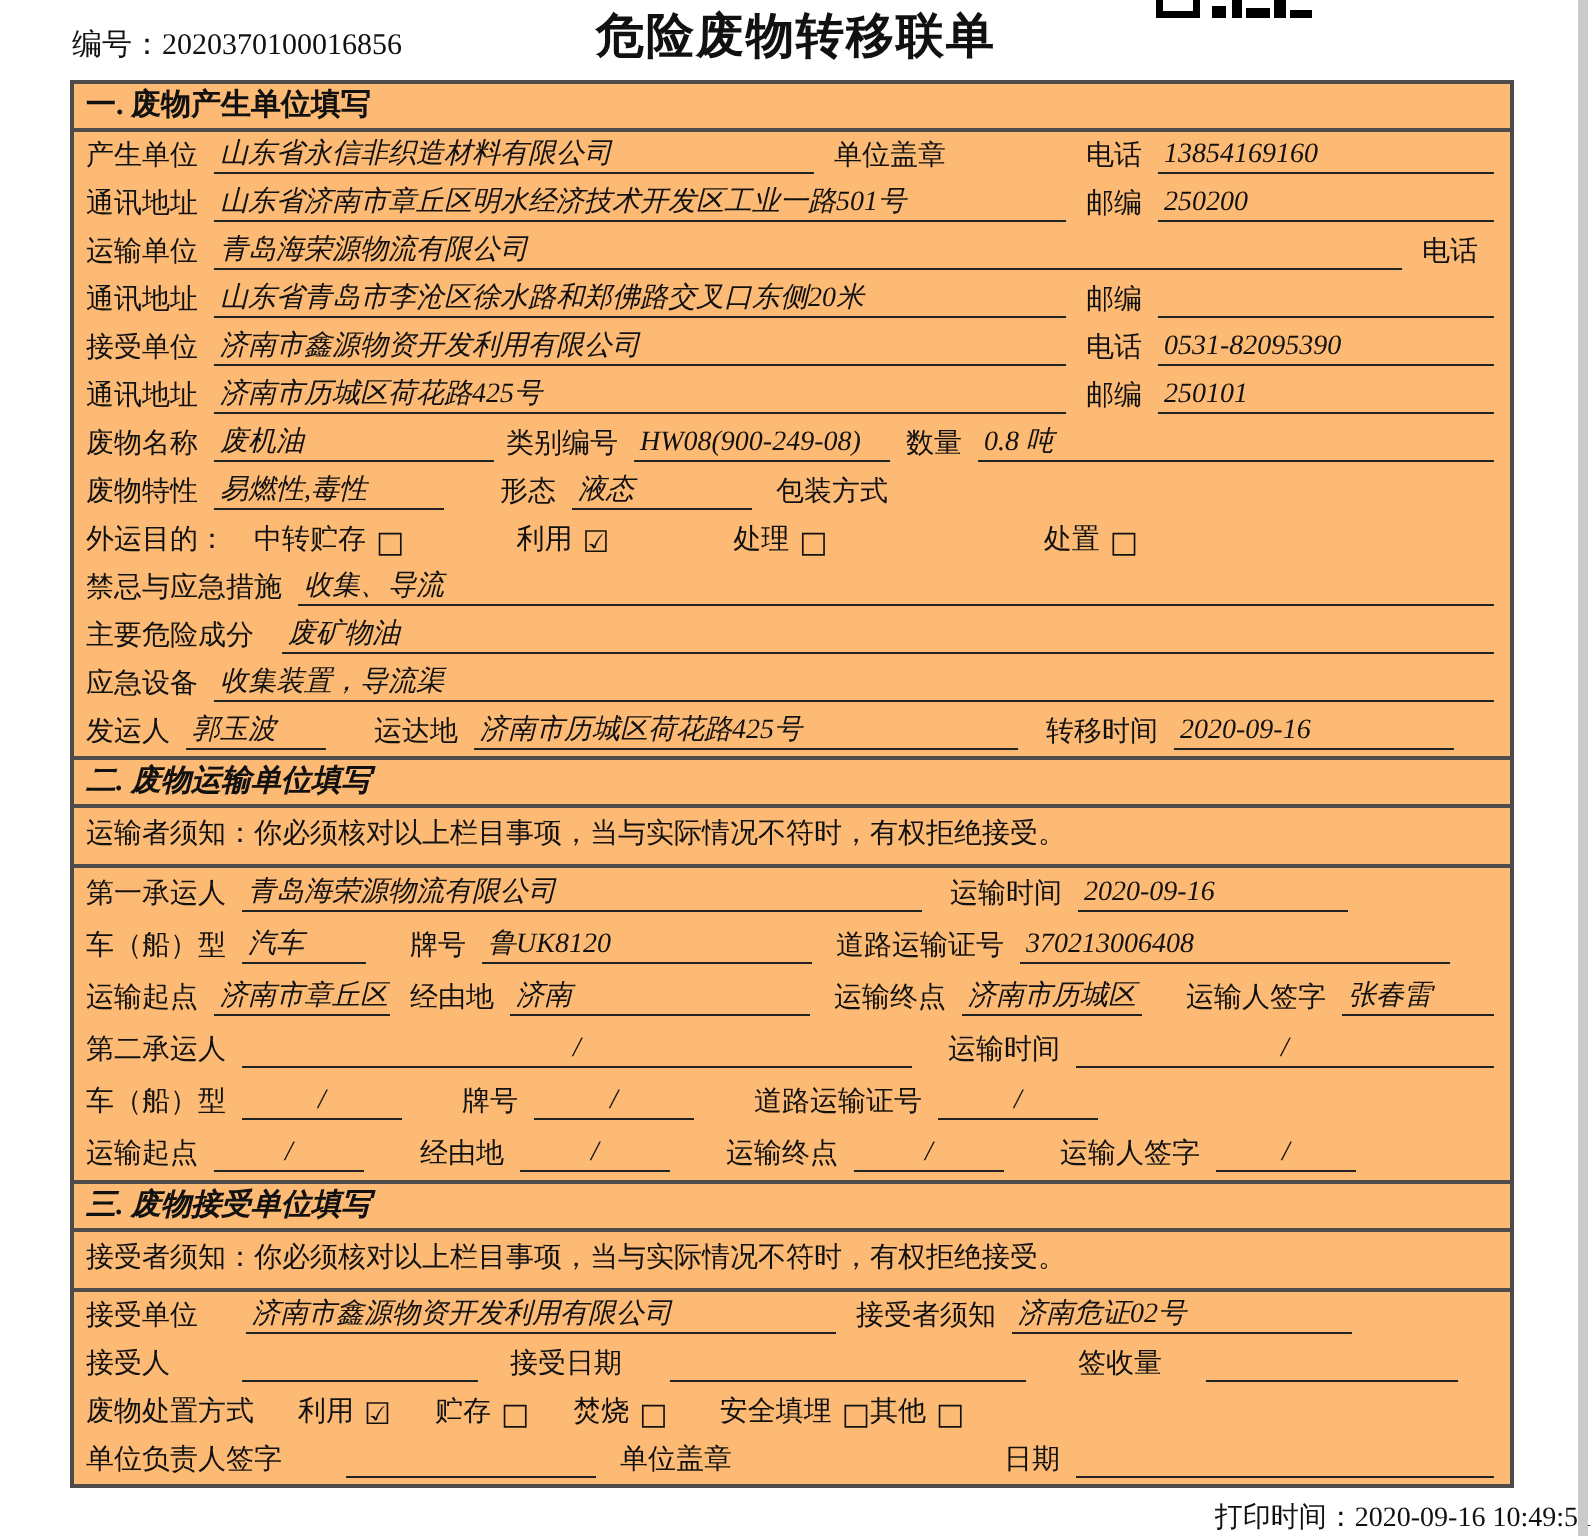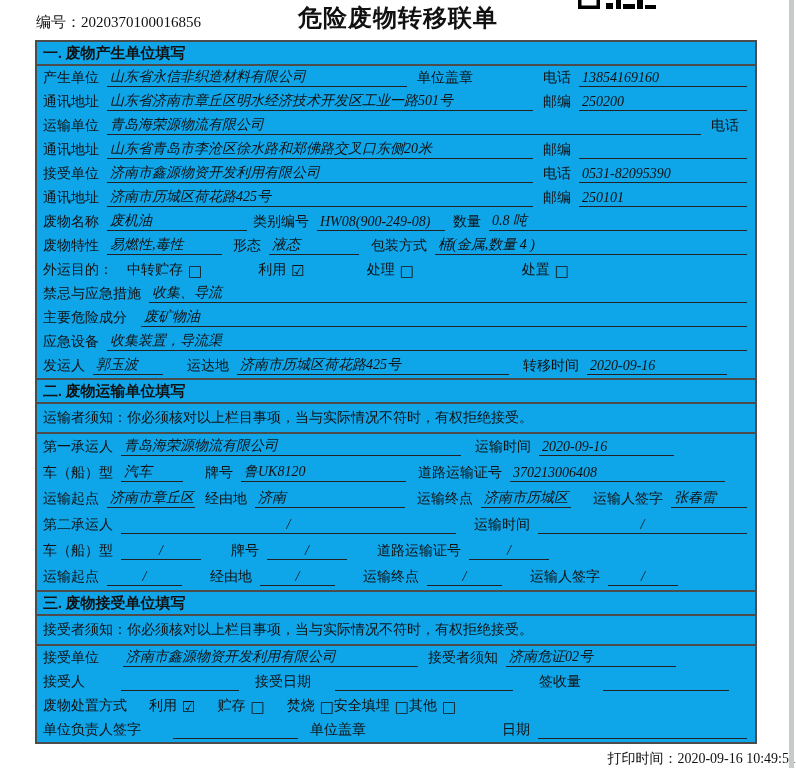--- a/index.html
+++ b/index.html
@@ -10,24 +10,24 @@
     font-size:14px;
   }
   .scroll-strip{position:absolute;top:0;right:2px;width:5px;height:768px;background:#c8cbcc;}
   
   .topbar{position:relative;height:40px;}
   .serial{position:absolute;left:36px;top:13px;font-size:15px;white-space:nowrap;}
   .doc-title{position:absolute;left:75px;top:2px;width:646px;text-align:center;
     font-size:24px;font-weight:bold;letter-spacing:1px;}
   .qr{position:absolute;left:578px;top:0;}
   
-  .form{margin-left:35px;width:722px;border:2px solid #4c4c4c;box-sizing:border-box;background:#0ea5e9;}
+  .form{margin-left:35px;width:722px;border:2px solid #4c4c4c;box-sizing:border-box;background:#fdba74;}
   .sec-h{font-weight:bold;font-size:15px;padding:2px 6px;height:18px;line-height:18px;
     border-bottom:2px solid #4c4c4c;}
-  .sec-h.mid{border-top:2px solid #4c4c4c;}
+  .sec-h.mid{border-top:2px solid #4c4c4c;font-style:italic;}
   .notice{height:22px;line-height:22px;padding:3px 6px;border-bottom:2px solid #4c4c4c;}
   .r{display:flex;align-items:flex-end;box-sizing:border-box;
     height:24px;padding:0 8px 3px 6px;}
   .r2{height:26px;padding-bottom:4px;}
   .l{white-space:nowrap;margin-right:8px;}
   .v{border-bottom:1px solid #222;padding:0 3px;min-height:17px;white-space:nowrap;
     overflow:hidden;box-sizing:border-box;font-style:italic;}
   .v.g{flex:1 1 auto;}
   .v.c{text-align:center;}
   .sp{flex:1 1 auto;}
@@ -107,24 +107,23 @@
     <span class="v" style="width:140px">废机油</span>
     <span class="l" style="margin-left:6px">类别编号</span>
     <span class="v" style="width:128px">HW08(900-249-08)</span>
     <span class="l" style="margin-left:8px">数量</span>
     <span class="v g">0.8 吨</span>
   </div>
 
   <div class="r">
     <span class="l">废物特性</span>
     <span class="v" style="width:115px">易燃性,毒性</span>
-    <span class="l" style="margin-left:11px">形态</span>
+    <span class="l" style="margin-left:28px">形态</span>
     <span class="v" style="width:90px">液态</span>
     <span class="l" style="margin-left:12px">包装方式</span>
-    <span class="v g">桶(金属,数量 4 )</span>
   </div>
 
   <div class="r">
     <span class="l">外运目的：</span>
     <span class="optl" style="margin-left:6px">中转贮存</span>
     <span class="cb">□</span>
     <span class="optl" style="margin-left:56px">利用</span>
     <span class="cb">☑</span>
     <span class="optl" style="margin-left:62px">处理</span>
     <span class="cb">□</span>
@@ -238,21 +237,21 @@
   </div>
 
   <div class="r">
     <span class="l">废物处置方式</span>
     <span class="optl" style="margin-left:14px">利用</span>
     <span class="cb">☑</span>
     <span class="optl" style="margin-left:22px">贮存</span>
     <span class="cb">□</span>
     <span class="optl" style="margin-left:22px">焚烧</span>
     <span class="cb">□</span>
-    <span class="optl" style="">安全填埋</span>
+    <span class="optl" style="margin-left:26px">安全填埋</span>
     <span class="cb">□</span>
     <span class="optl" style="">其他</span>
     <span class="cb">□</span>
   </div>
 
   <div class="r">
     <span class="l">单位负责人签字</span>
     <span class="v" style="width:125px;margin-left:24px"></span>
     <span class="l" style="margin-left:12px">单位盖章</span>
     <span class="l" style="margin-left:128px">日期</span>

